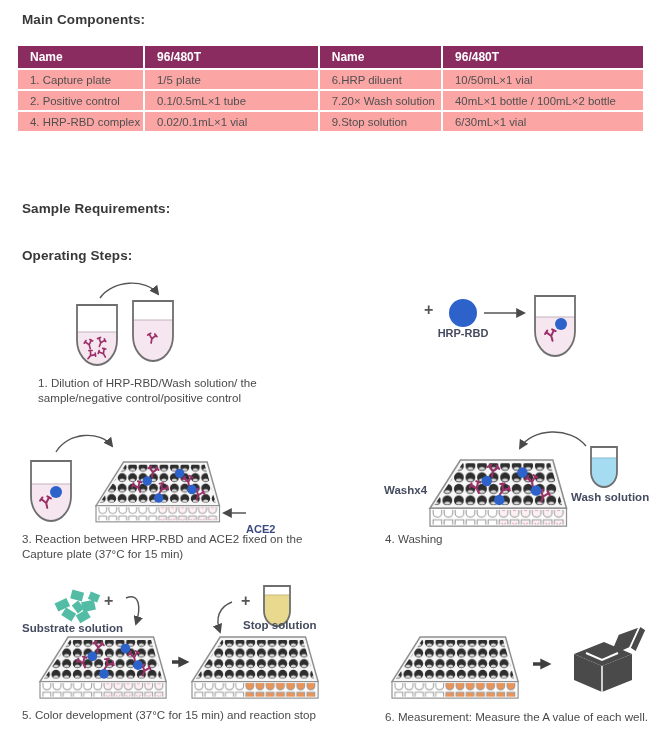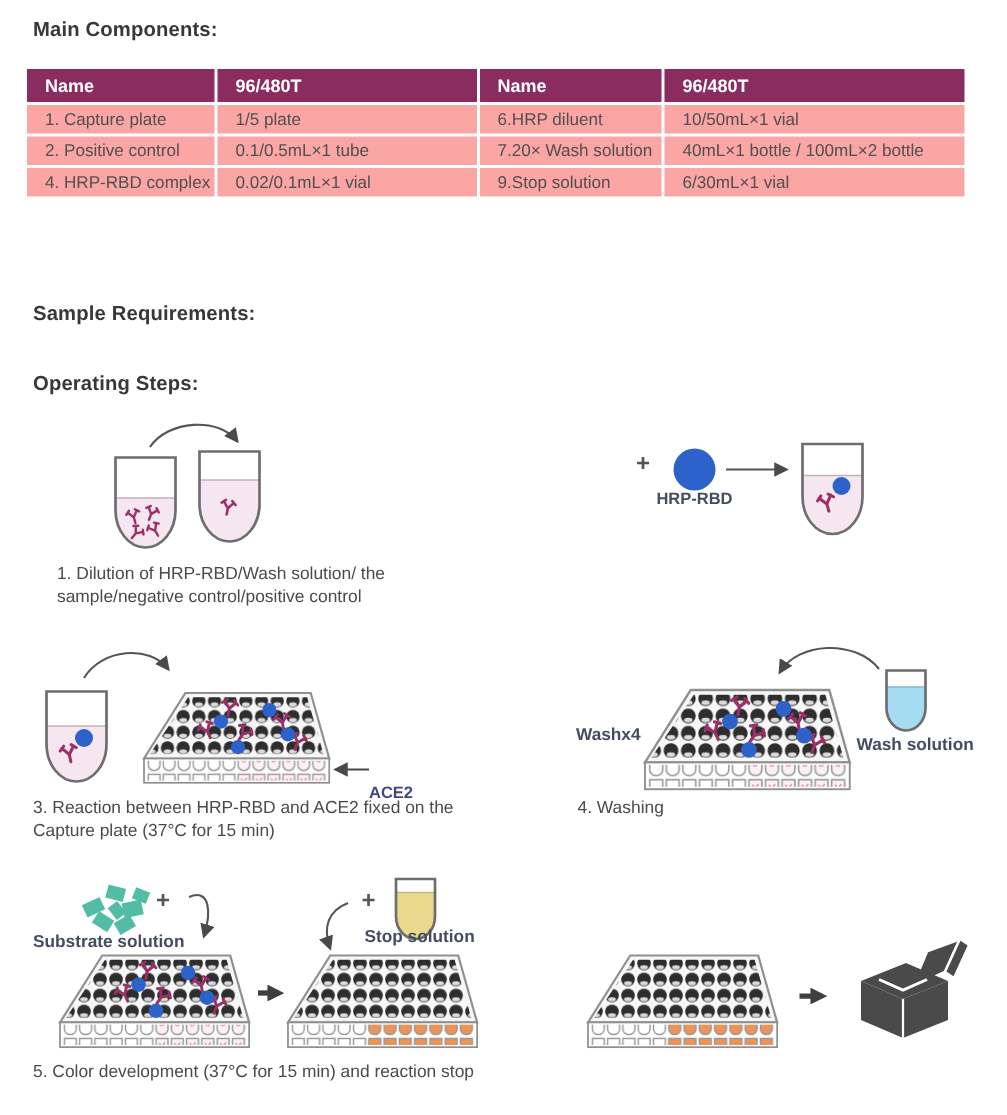--- a/index.html
+++ b/index.html
@@ -268,14 +268,15 @@
   <div class="ill-label" id="lbl-washsol">Wash solution</div>
   <div class="ill-label" id="lbl-substrate">Substrate solution</div>
   <div class="ill-label" id="lbl-stopsol">Stop solution</div>
   <div class="plus" id="plus-5a">+</div>
   <div class="plus" id="plus-5b">+</div>
 
   <div class="caption" id="cap-1">1. Dilution of HRP-RBD/Wash solution/ the sample/negative control/positive control</div>
   <div class="caption" id="cap-3">3. Reaction between HRP-RBD and ACE2 fixed on the Capture plate (37°C for 15 min)</div>
   <div class="caption" id="cap-4">4. Washing</div>
   <div class="caption" id="cap-5">5. Color development (37°C for 15 min) and reaction stop</div>
+  <div class="caption" id="cap-6">6. Measurement: Measure the A value of each well.</div>
 
 </div>
 
 </body></html>

